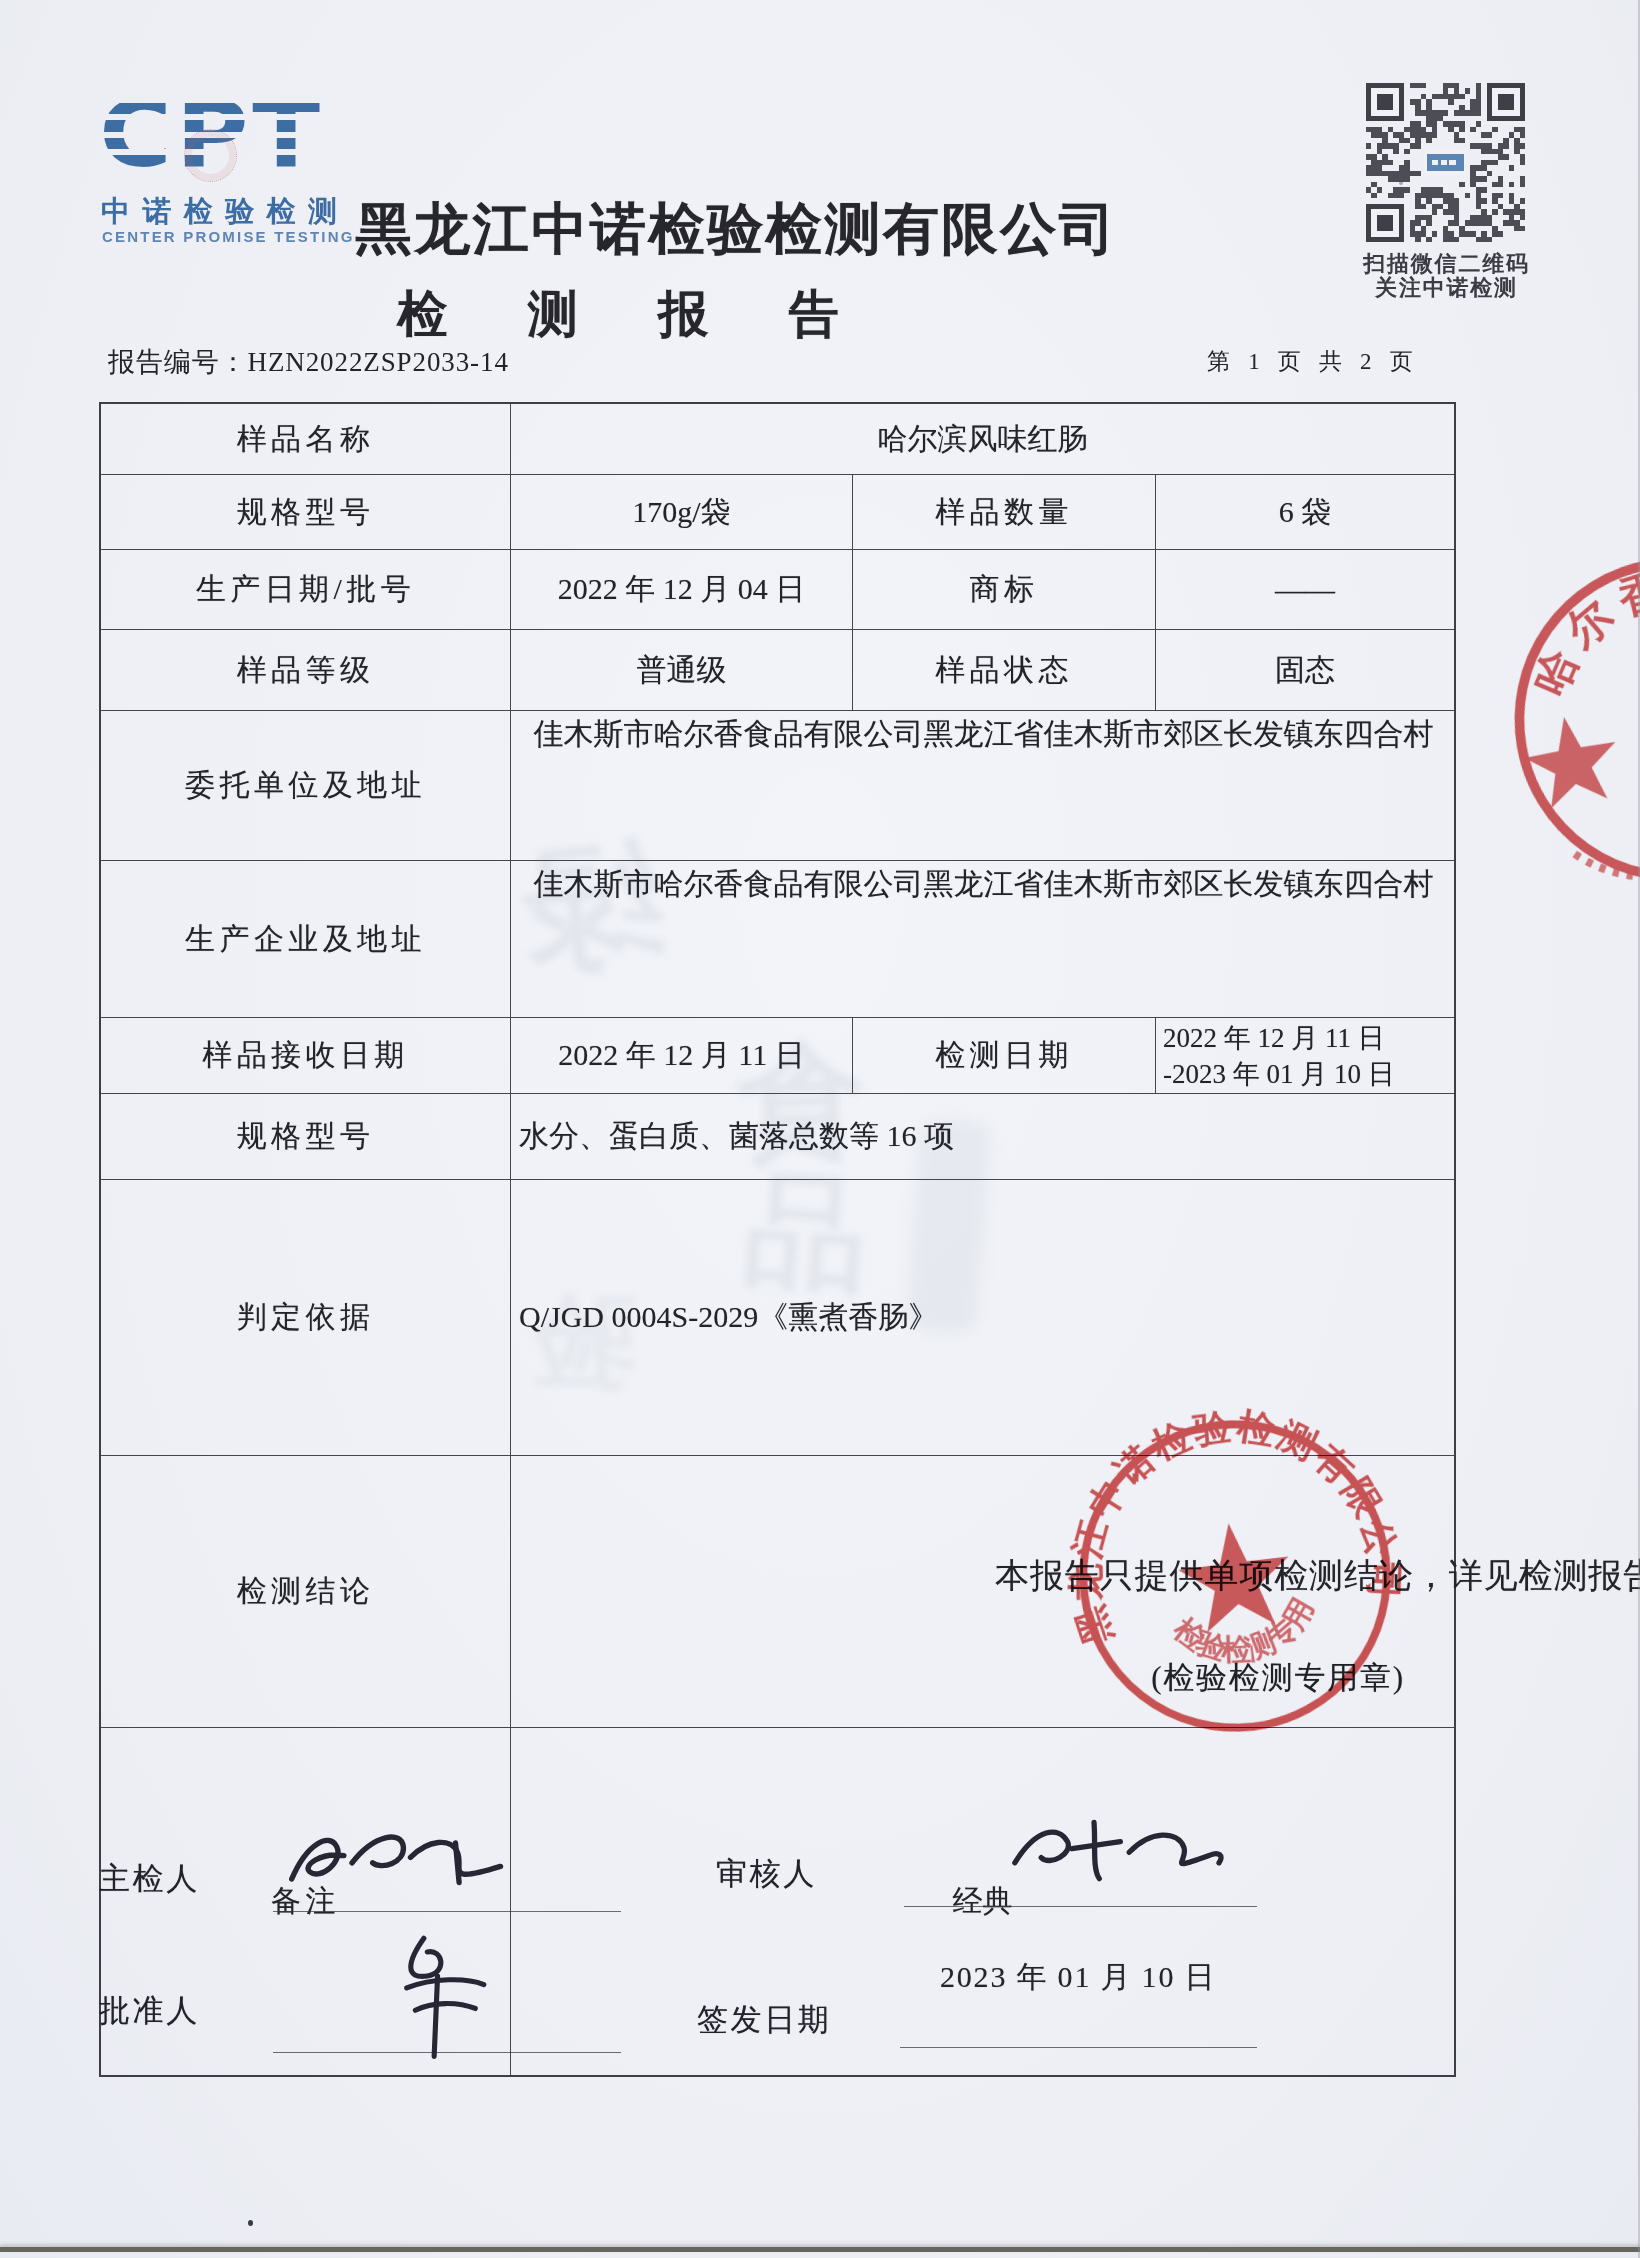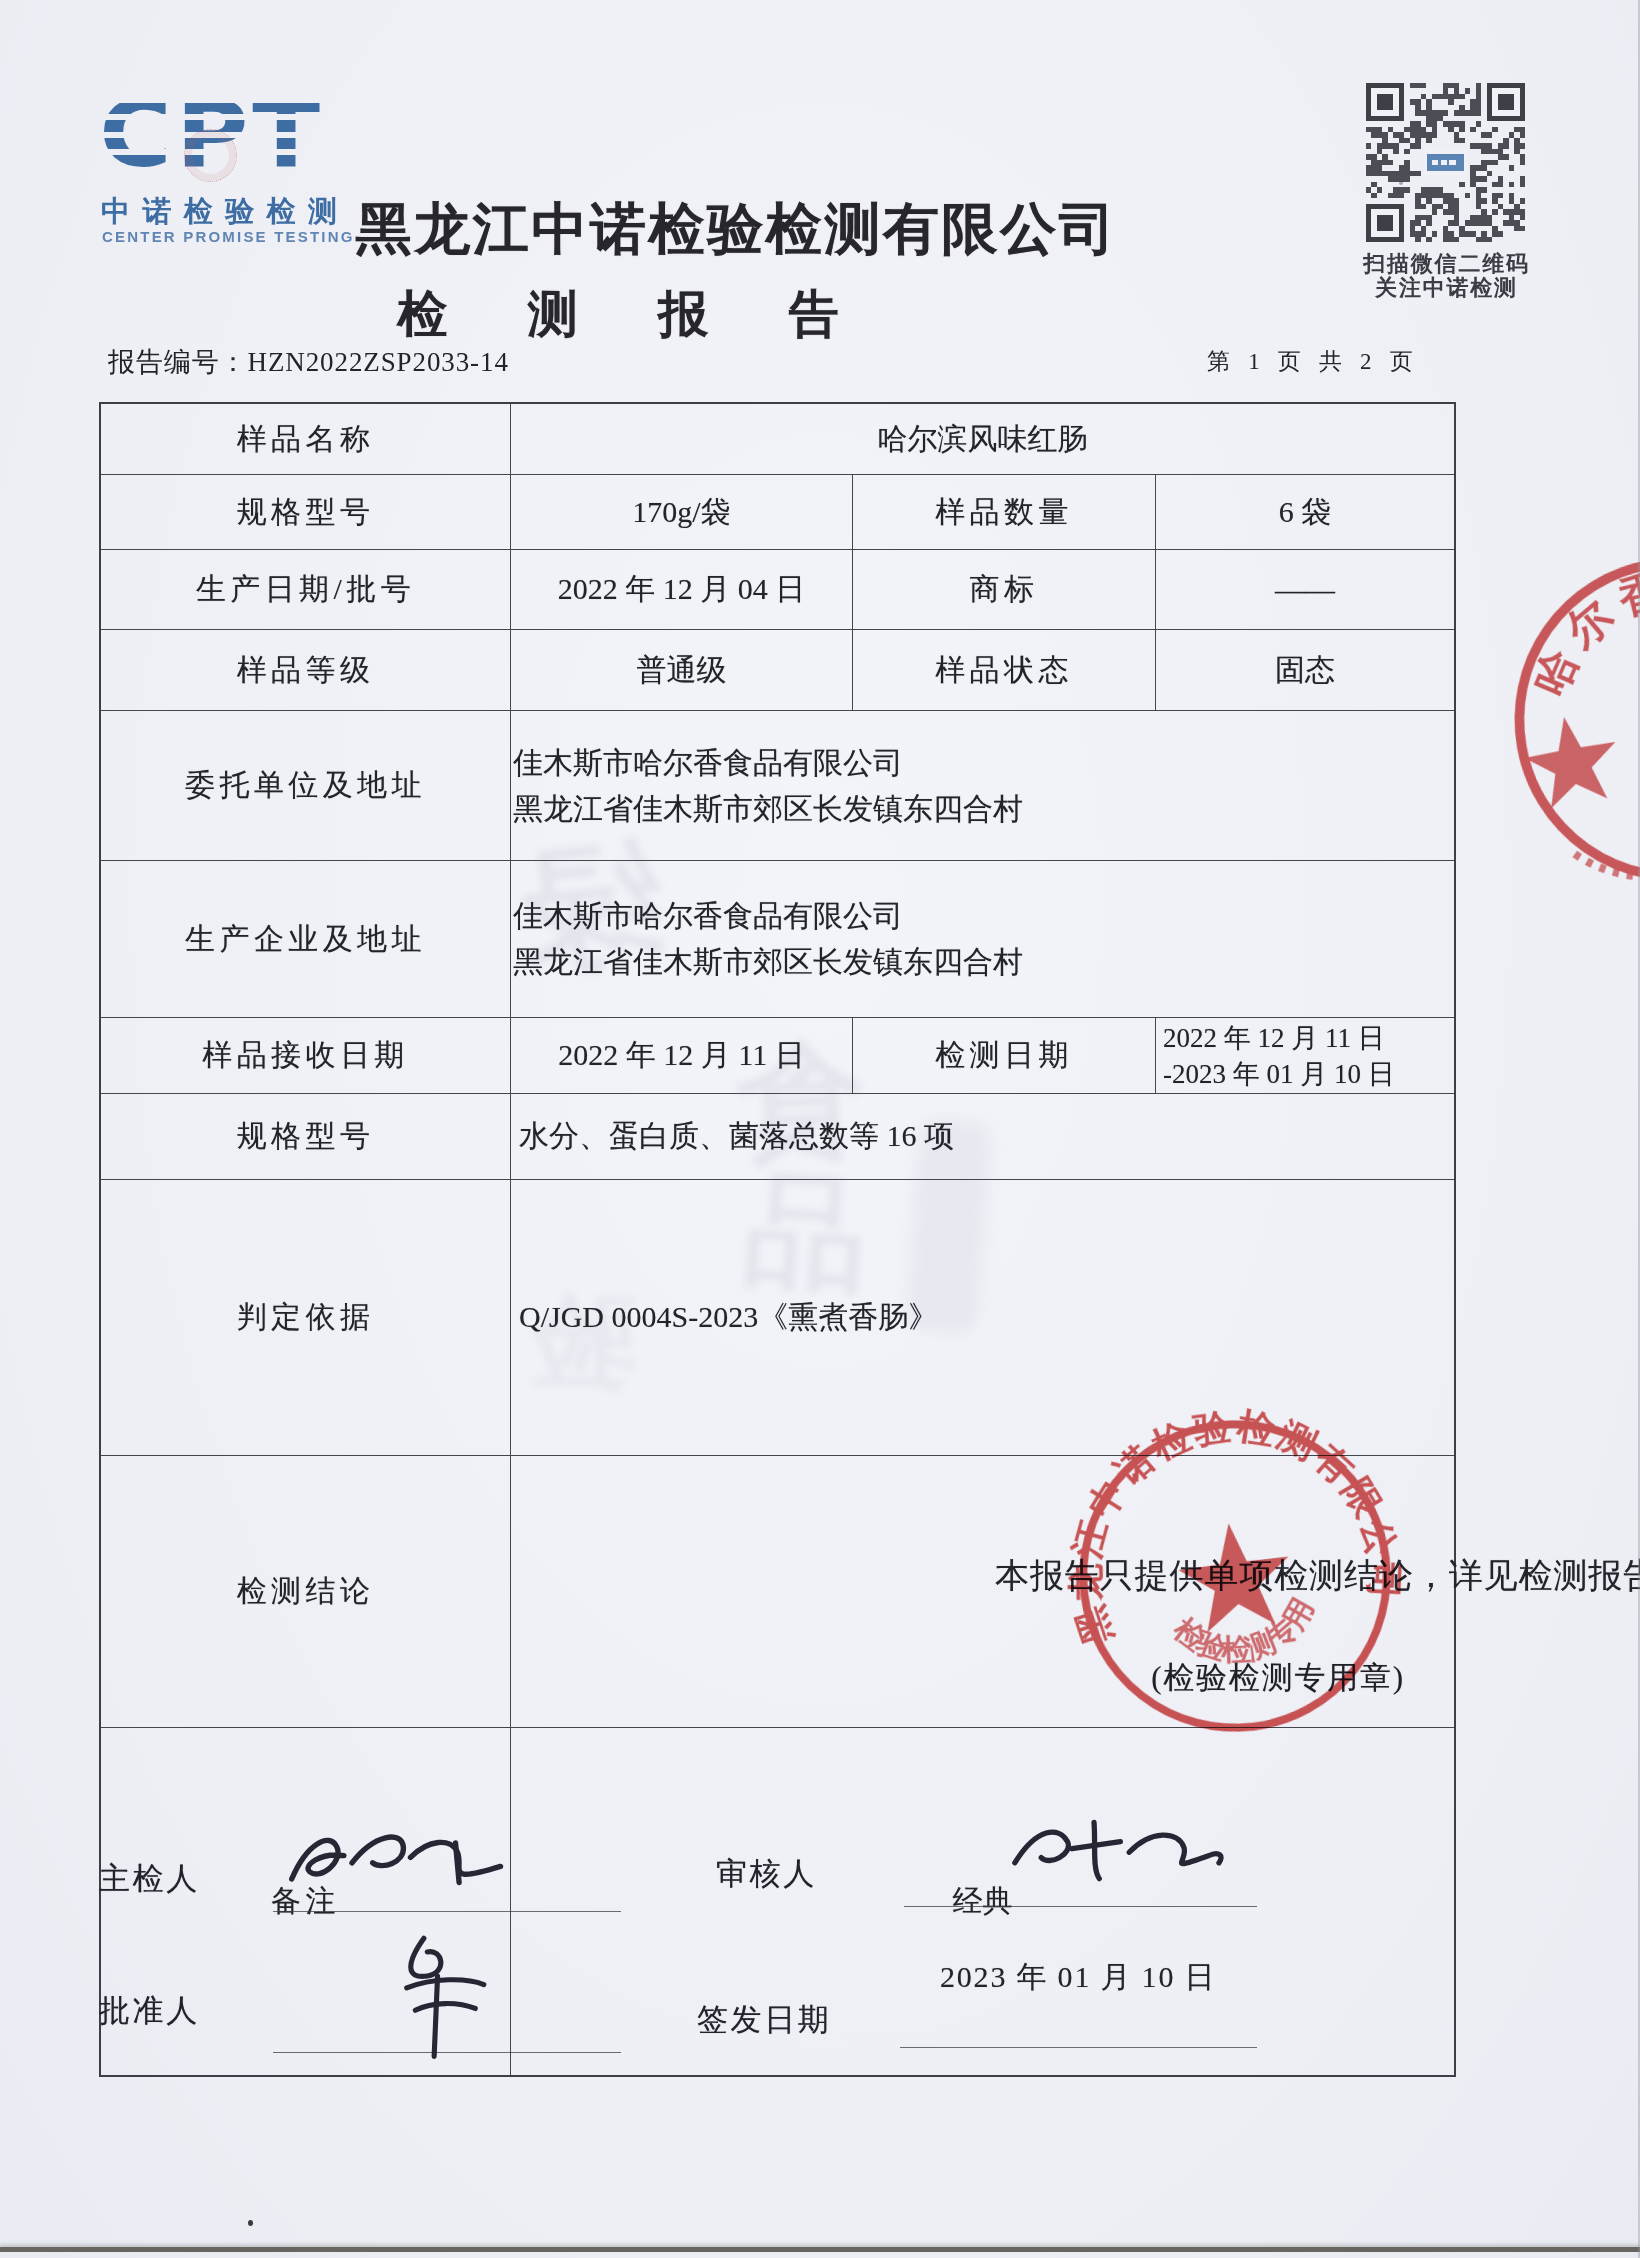--- a/index.html
+++ b/index.html
@@ -35,21 +35,21 @@
   .tbl{left:99px;top:402px;width:1357px;height:1675px;border:2.6px solid #3e3e47;
       display:flex;flex-direction:column;box-sizing:border-box;}
   .trow{display:flex;box-sizing:border-box;border-top:1.8px solid #45454d;position:relative;}
   .trow:first-child{border-top:none;}
   .tc{box-sizing:border-box;border-left:1.8px solid #45454d;display:flex;align-items:center;
       justify-content:center;font-size:30px;color:#23232a;text-shadow:0 0 0.9px rgba(30,30,40,.35);}
   .tc:first-child{border-left:none;}
   .c1{flex:0 0 409px;}.c2{flex:0 0 342px;}.c3{flex:0 0 303px;}.c4{flex:1 1 auto;}
   .lab{letter-spacing:4.4px;}
   .vleft{justify-content:flex-start;padding-left:8px;}
-  .vlines{flex-direction:column;align-items:flex-start;justify-content:center;
+  .vlines{flex-direction:row;align-items:flex-start;justify-content:center;
       padding-left:2px;line-height:46px;}
   .vlines4{flex-direction:column;align-items:flex-start;justify-content:center;
       padding-left:7px;font-size:27px;line-height:36px;}
   .r1{height:70px;}.r2{height:75px;}.r3{height:80px;}.r4{height:81px;}
   .r5{height:150px;}.r6{height:157px;}.r7{height:76px;}.r8{height:86px;}
   .r9{height:276px;}.r10{height:272px;}.r11{flex:1 1 auto;}
   .concl-text{position:absolute;left:484px;top:97px;font-size:34px;letter-spacing:0.9px;
       color:#23232a;text-shadow:0 0 0.9px rgba(30,30,40,.4);white-space:nowrap;}
   .seal-note{position:absolute;right:49px;top:201px;font-size:31px;color:#1f1f26;
       letter-spacing:1.8px;text-shadow:0 0 0.9px rgba(30,30,40,.4);}
@@ -445,21 +445,21 @@
       </div>
     </div>
 
     <div class="trow r8">
       <div class="tc c1 lab">规格型号</div>
       <div class="tc vleft" style="flex:1;">水分、蛋白质、菌落总数等 16 项</div>
     </div>
 
     <div class="trow r9">
       <div class="tc c1 lab">判定依据</div>
-      <div class="tc vleft" style="flex:1;">Q/JGD 0004S-2023《熏煮香肠》</div>
+      <div class="tc vleft" style="flex:1;">Q/JGD 0004S-2029《熏煮香肠》</div>
     </div>
 
     <div class="trow r10">
       <div class="tc c1 lab">检测结论</div>
       <div class="tc" style="flex:1;position:relative;">
         <div class="concl-text">本报告只提供单项检测结论，详见检测报告附页。</div>
         <div class="seal-note">(检验检测专用章)</div>
       </div>
     </div>
 

